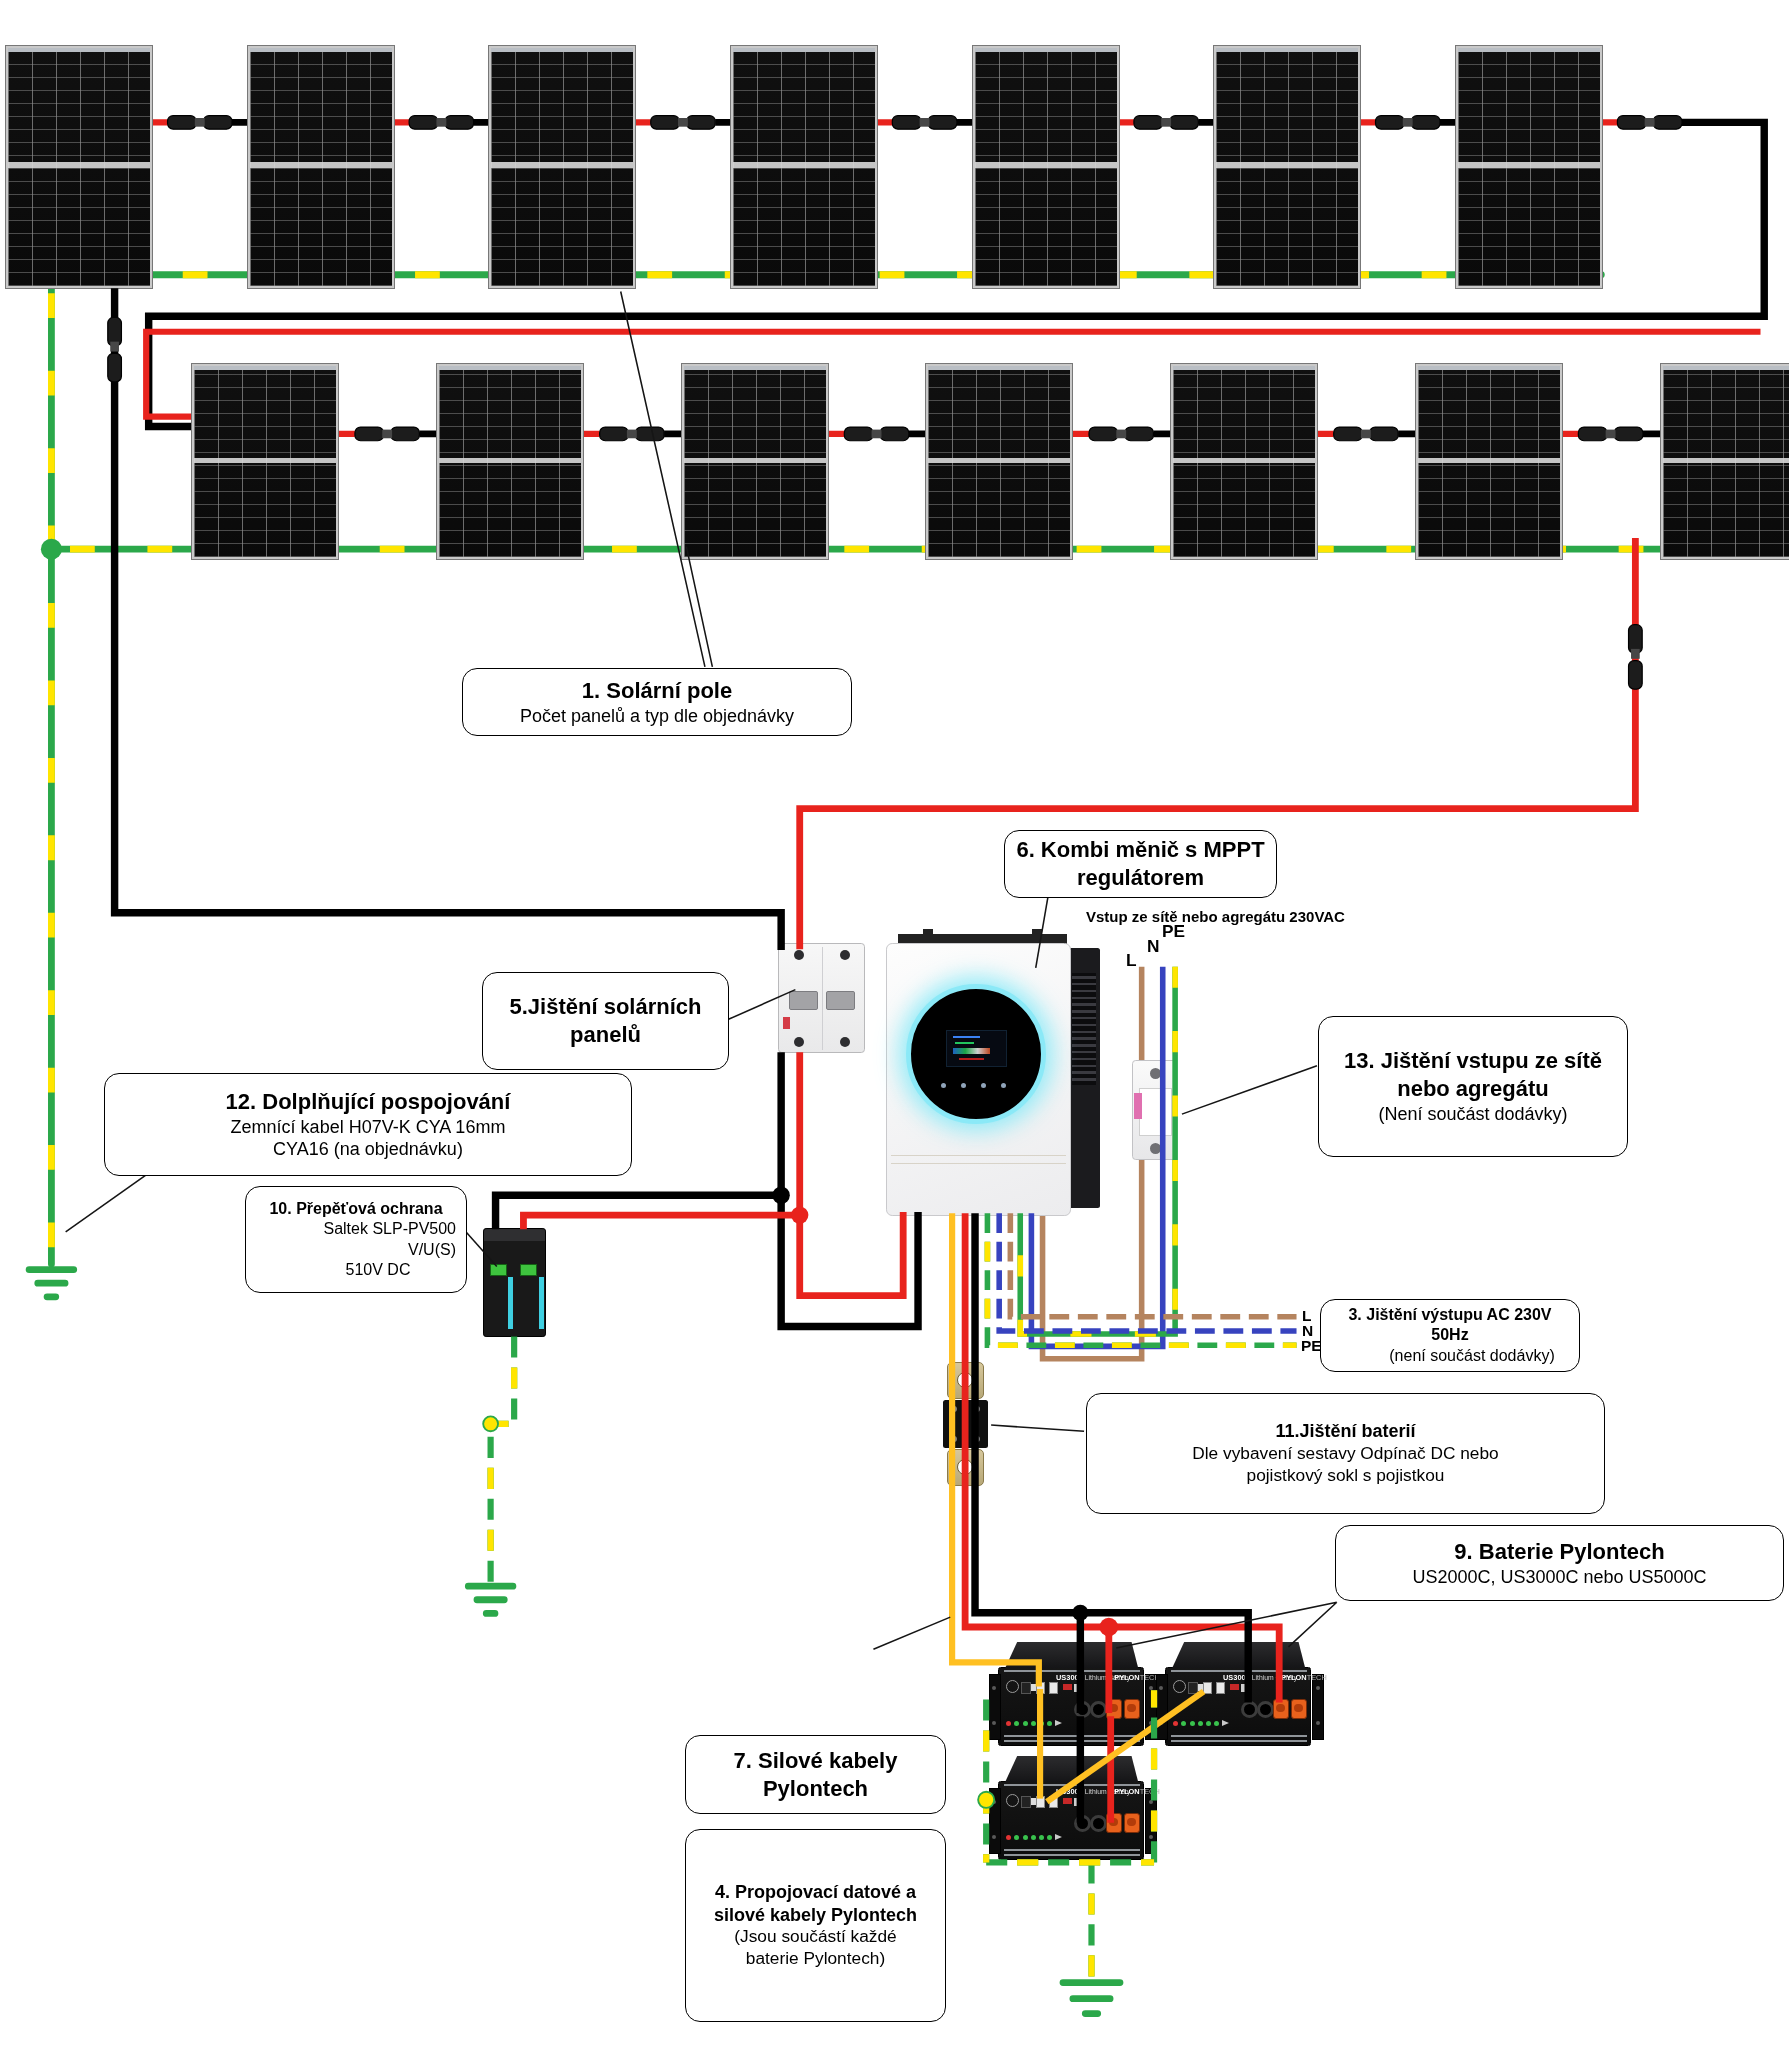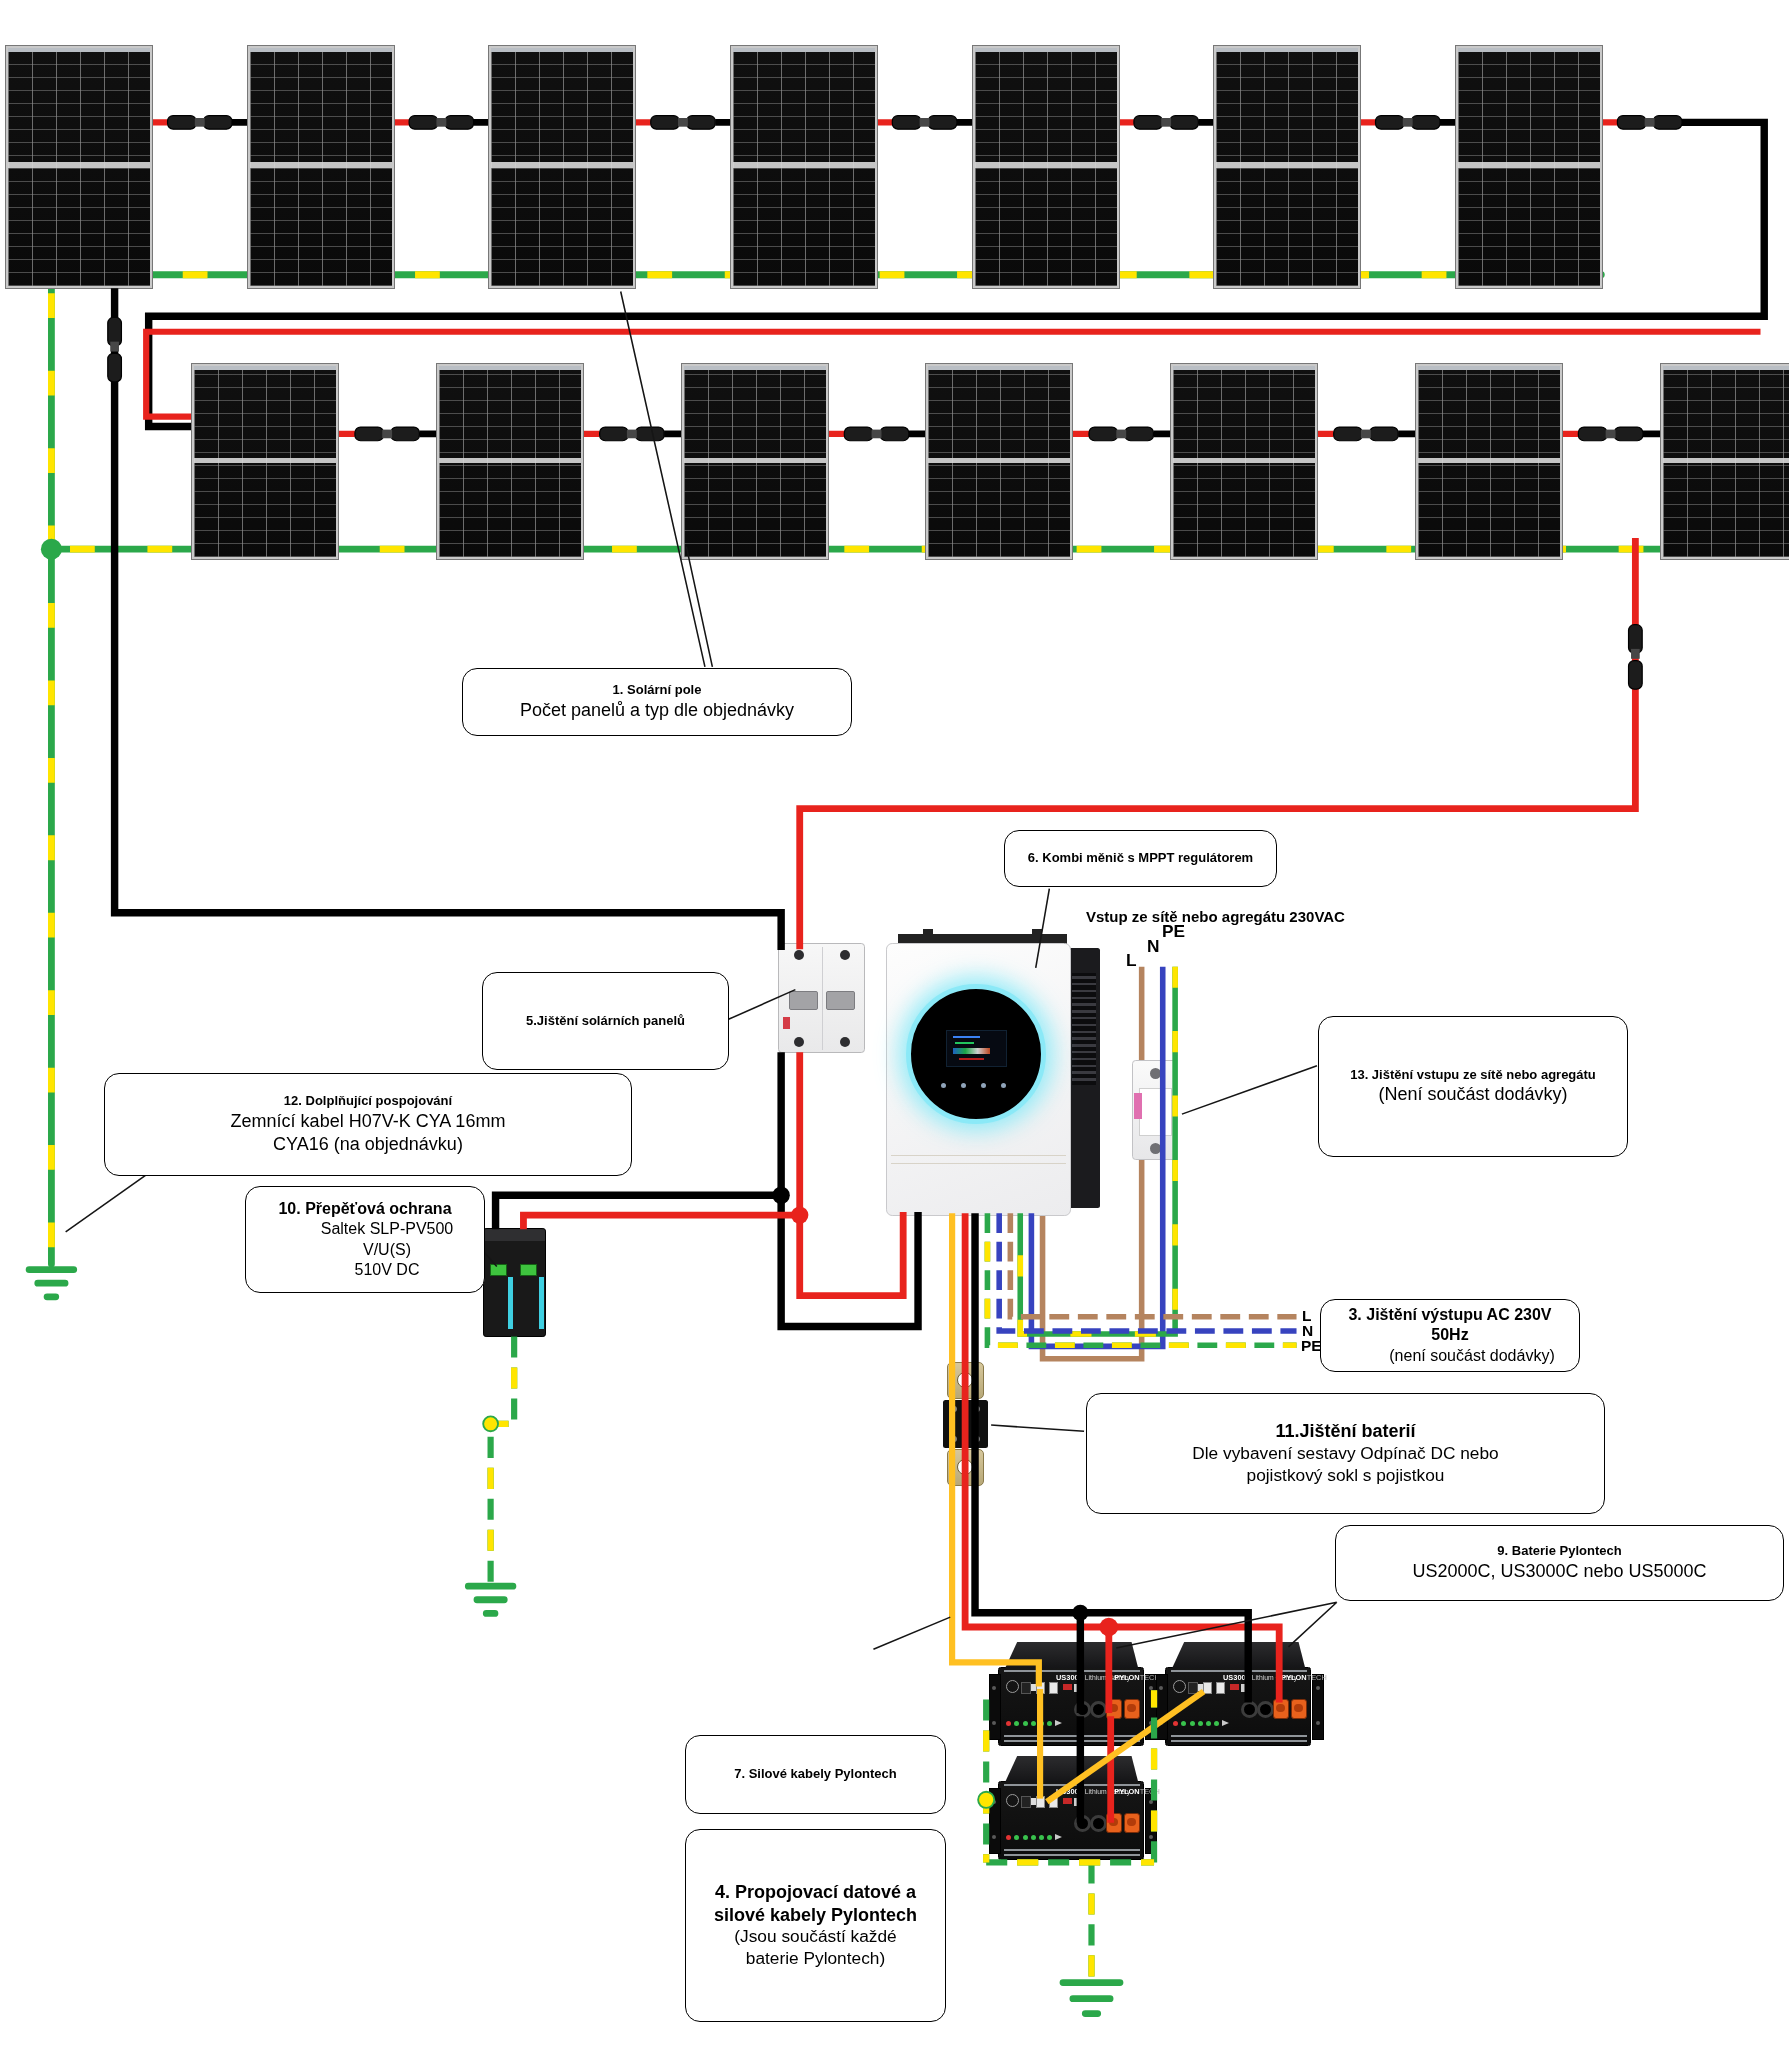--- a/index.html
+++ b/index.html
@@ -34,21 +34,21 @@
   .blk{stroke:#000;fill:none;}
   .dat{stroke:var(--data);stroke-width:10;fill:none;}
   .ptr{stroke:#151515;stroke-width:2.5;fill:none;}
   .mc4{fill:#1c1c1c;stroke:#000;stroke-width:2;}
   .mc4t{fill:#474747;}
 
   
   .callout{position:absolute;z-index:6;background:#fff;border:1.9px solid #000;border-radius:15px;
     display:flex;flex-direction:column;justify-content:center;align-items:center;text-align:center;
     box-sizing:border-box;padding:5px 10px;color:#000;}
-  .callout .t{font-weight:bold;font-size:13px;line-height:1.27;}
+  .callout .t{font-weight:bold;font-size:22px;line-height:1.27;}
   .callout .b{font-size:18px;line-height:1.27;}
   .fs26 .t{font-size:16px;} .fs26 .b{font-size:16px;margin-left:44px;}
   .fs29 .t{font-size:18px;} .fs29 .b{font-size:17.3px;}
   .lbl{position:absolute;z-index:6;font-weight:bold;color:#000;}
 
   
   .dev{position:absolute;z-index:3;box-sizing:border-box;}
   .inv-top{position:absolute;background:#222;}
   .inv-tab{position:absolute;width:10px;height:6.2px;background:#222;top:-5px;}
   .inv-body{position:absolute;background:linear-gradient(160deg,#fdfdfd,#ececee);border:0.6px solid #c9c9cc;border-radius:6.2px;}
@@ -186,21 +186,21 @@
     <div class="t">5.Jištění solárních panelů</div>
   </div>
   <div class="callout" style="left:1004px;top:830px;width:273px;min-height:57px;">
     <div class="t">6. Kombi měnič s MPPT regulátorem</div>
   </div>
   <div class="callout" style="left:104px;top:1073px;width:528px;min-height:103px;">
     <div class="t">12. Dolplňující pospojování</div>
     <div class="b">Zemnící kabel H07V-K CYA 16mm</div>
     <div class="b">CYA16 (na objednávku)</div>
   </div>
-  <div class="callout fs26" style="left:245px;top:1186px;width:240px;min-height:107px;">
+  <div class="callout fs26" style="left:245px;top:1186px;width:222px;min-height:107px;text-align:right;">
     <div class="t">10. Přepěťová ochrana</div>
     <div class="b">Saltek SLP-PV500 V/U(S)</div>
     <div class="b">510V DC</div>
   </div>
   <div class="callout" style="left:1318px;top:1016px;width:310px;min-height:141px;">
     <div class="t">13. Jištění vstupu ze sítě nebo agregátu</div>
     <div class="b">(Není součást dodávky)</div>
   </div>
   <div class="callout fs26" style="left:1320px;top:1299px;width:260px;min-height:66px;">
     <div class="t">3. Jištění výstupu AC 230V 50Hz</div>

